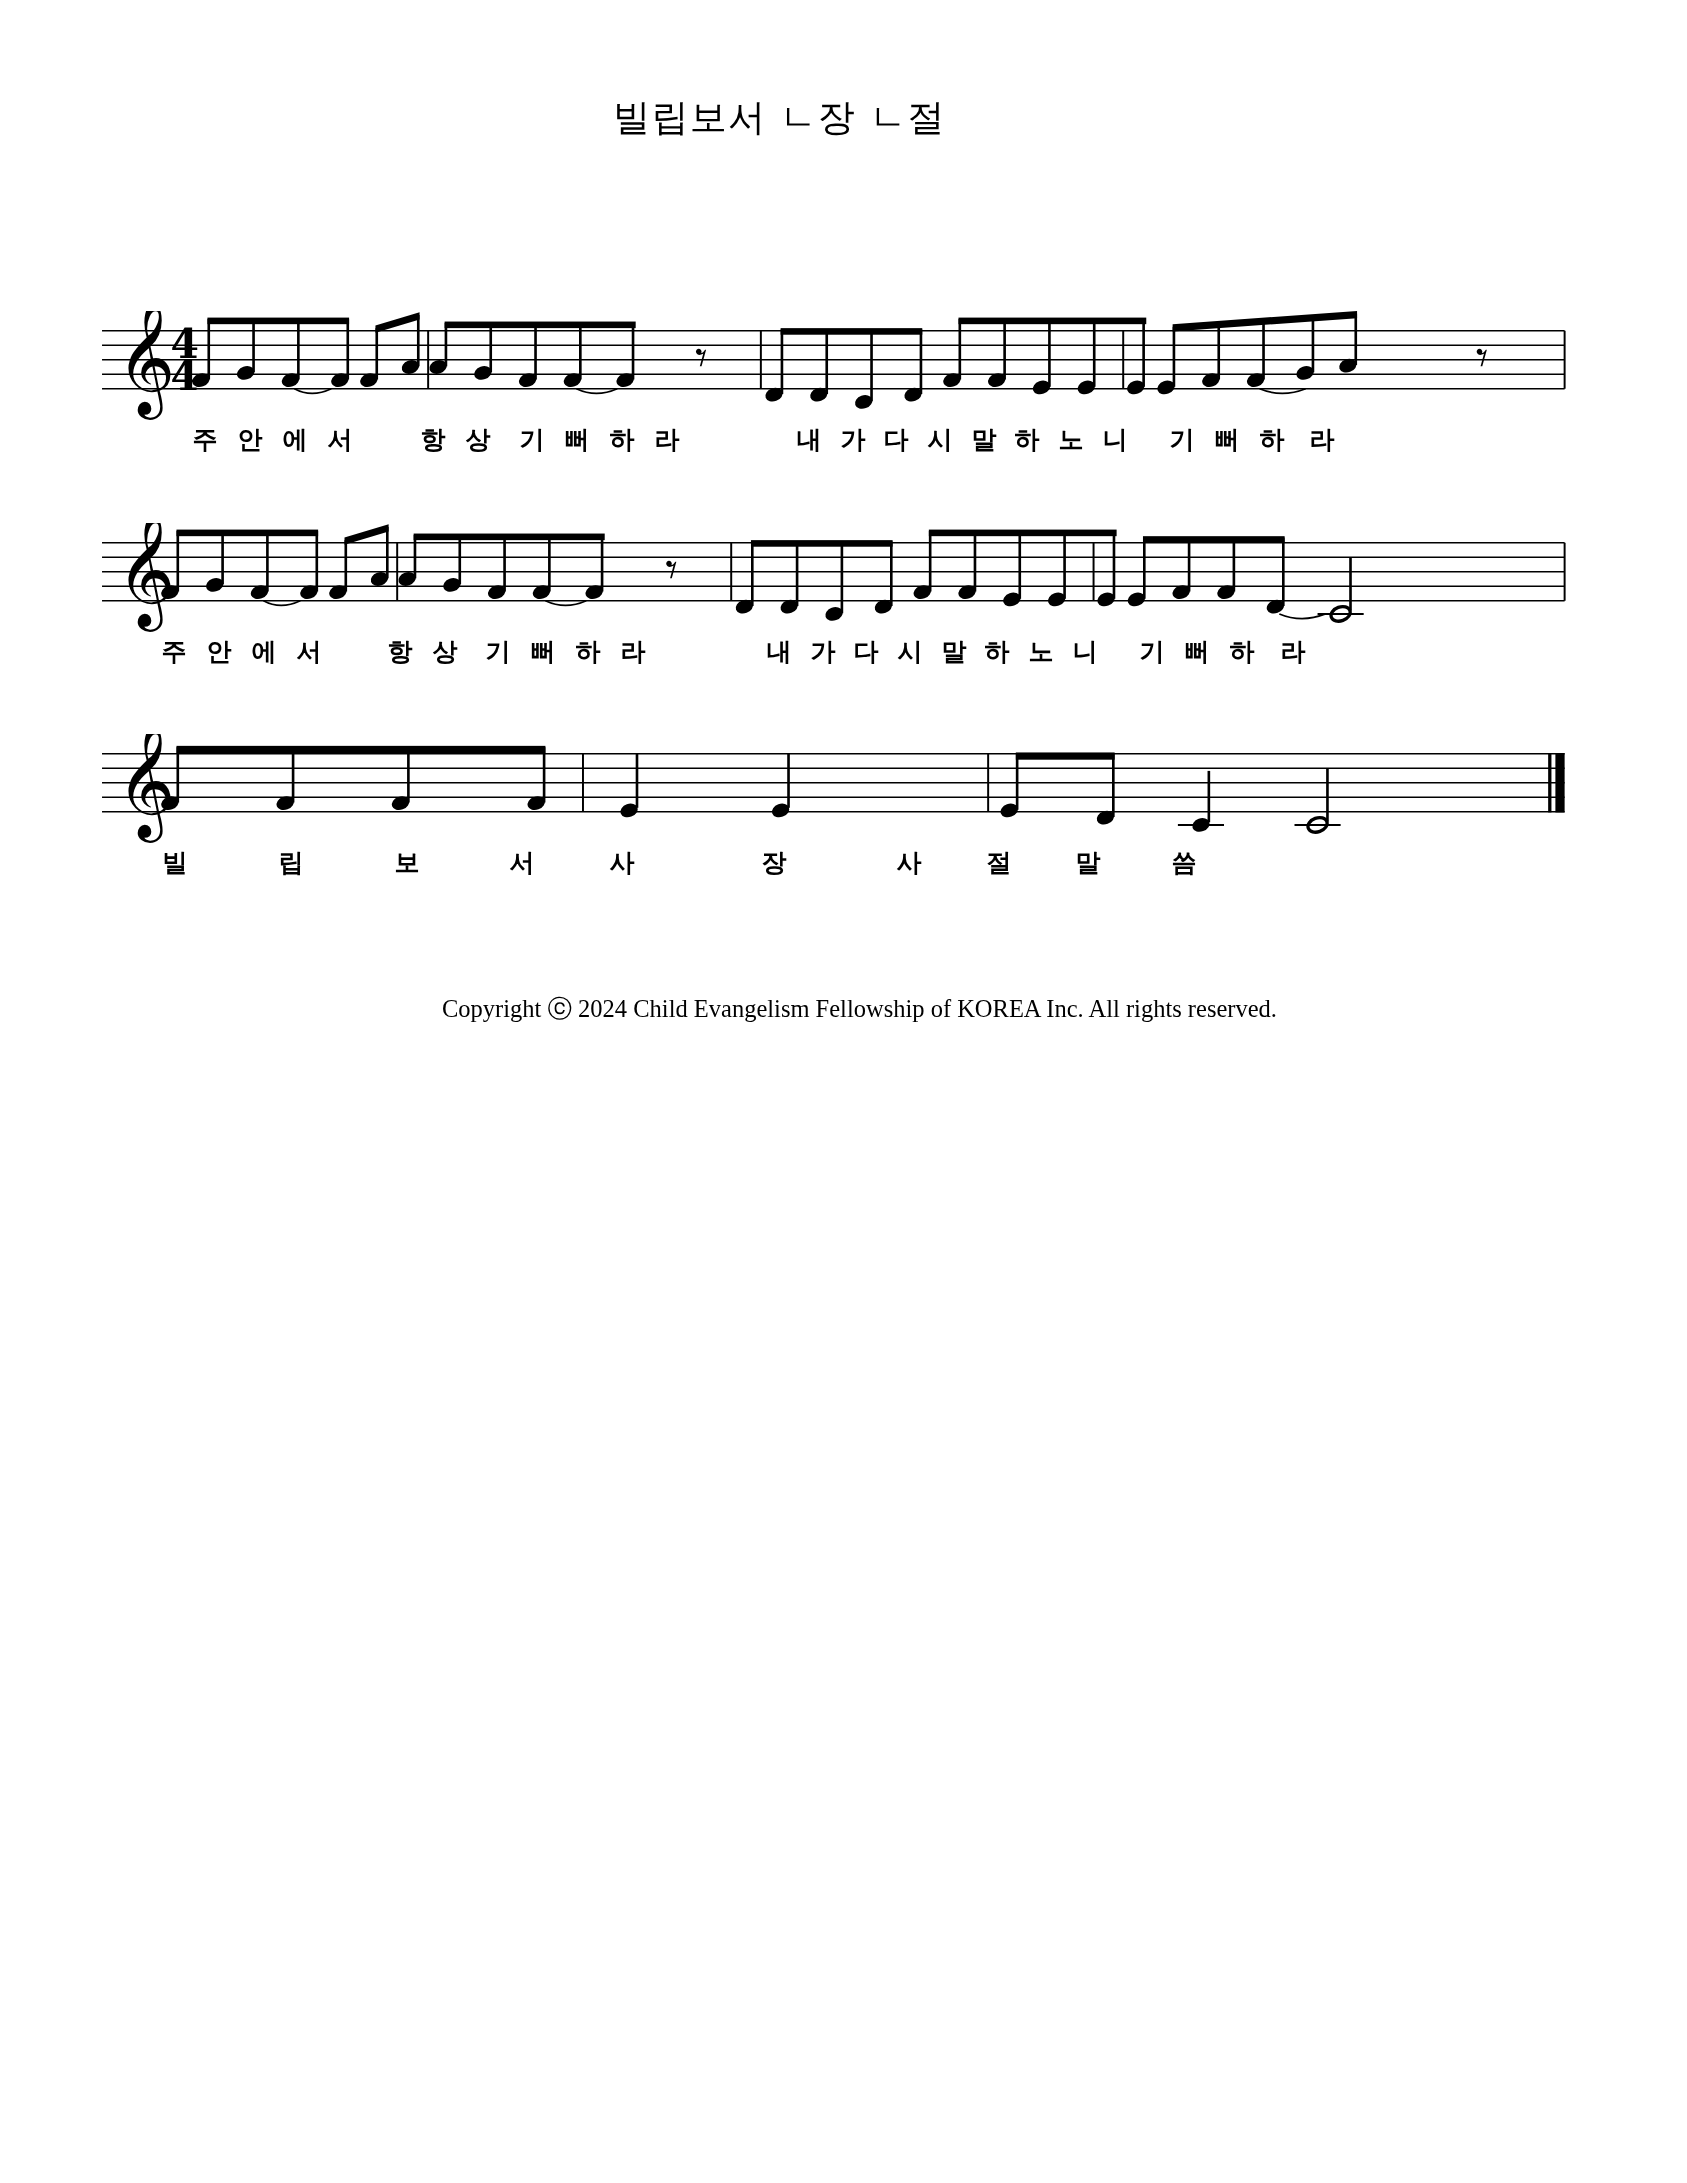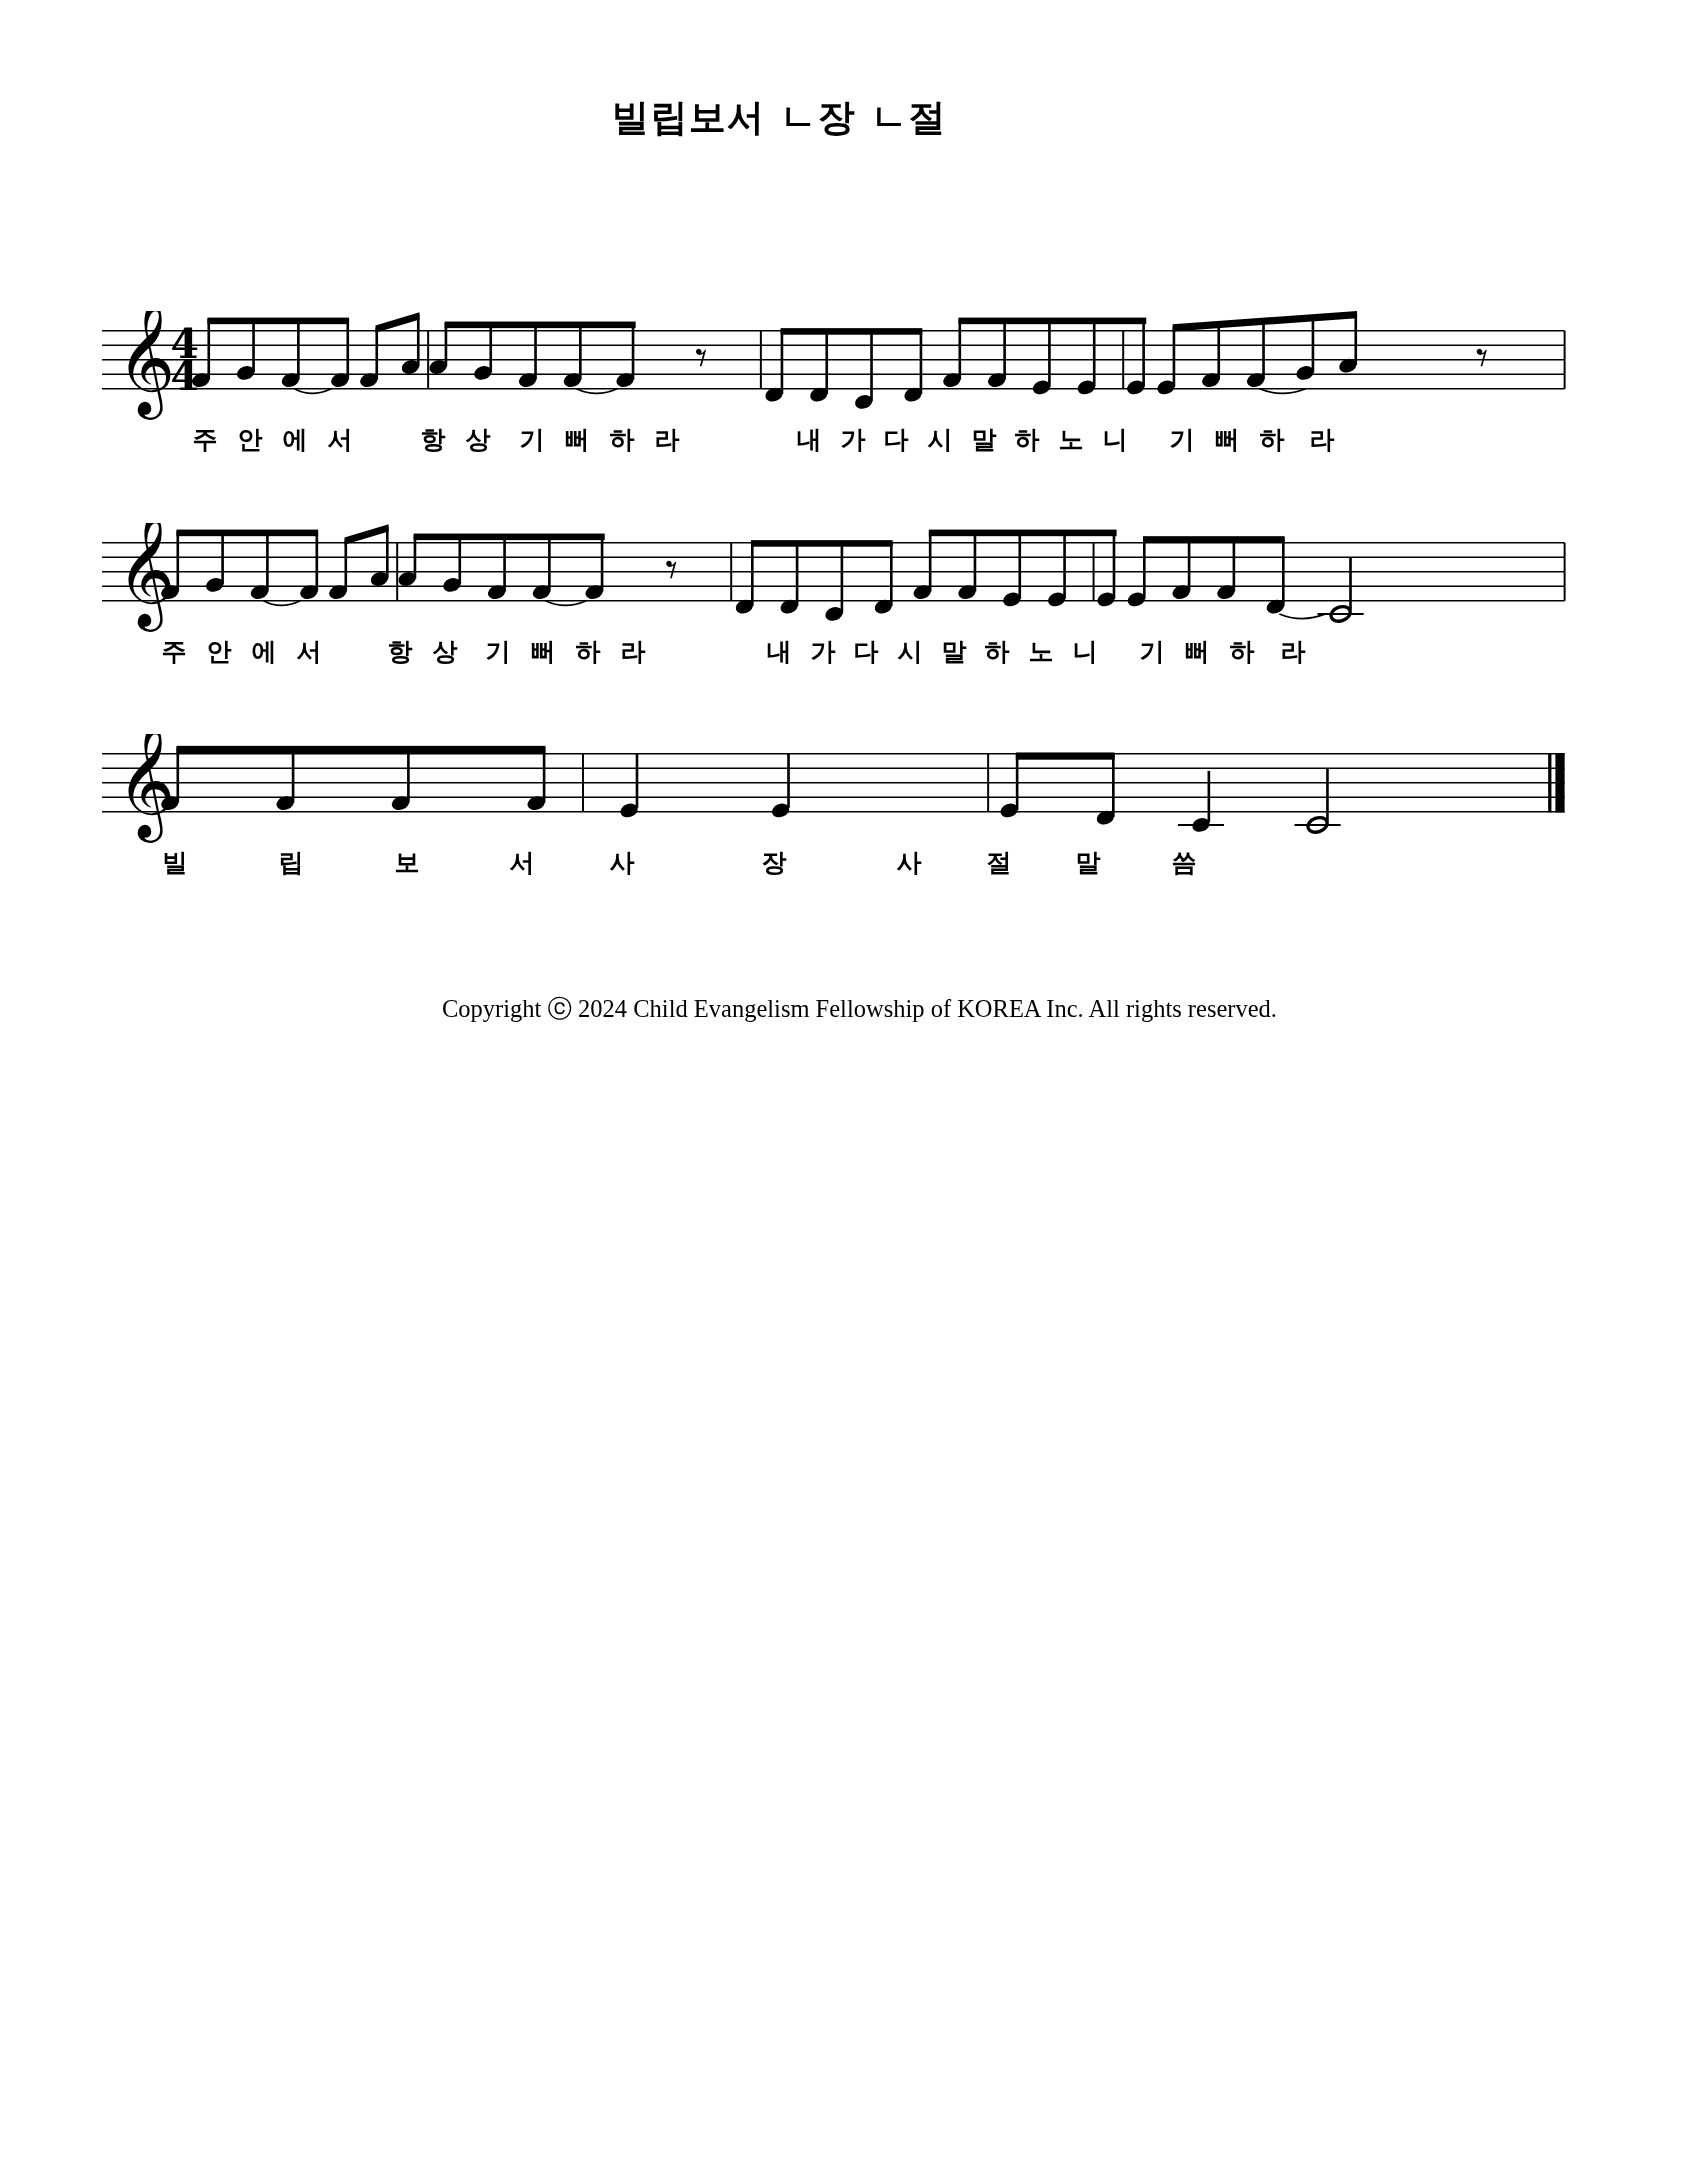--- a/index.html
+++ b/index.html
@@ -21,21 +21,21 @@
     height: 2183px;
   }
   .title {
     position: absolute;
     top: 93px;
     left: 0;
     width: 1559px;
     text-align: center;
     font-family: "DejaVu Sans", sans-serif;
     font-size: 37px;
-    font-weight: 700;
+    font-weight: 400;
     letter-spacing: 1.3px;
   }
   .system {
     position: absolute;
     left: 99px;
     width: 1495px;
   }
   .system-1 { top: 311px; }
   .system-2 { top: 523px; }
   .system-3 { top: 734px; }

